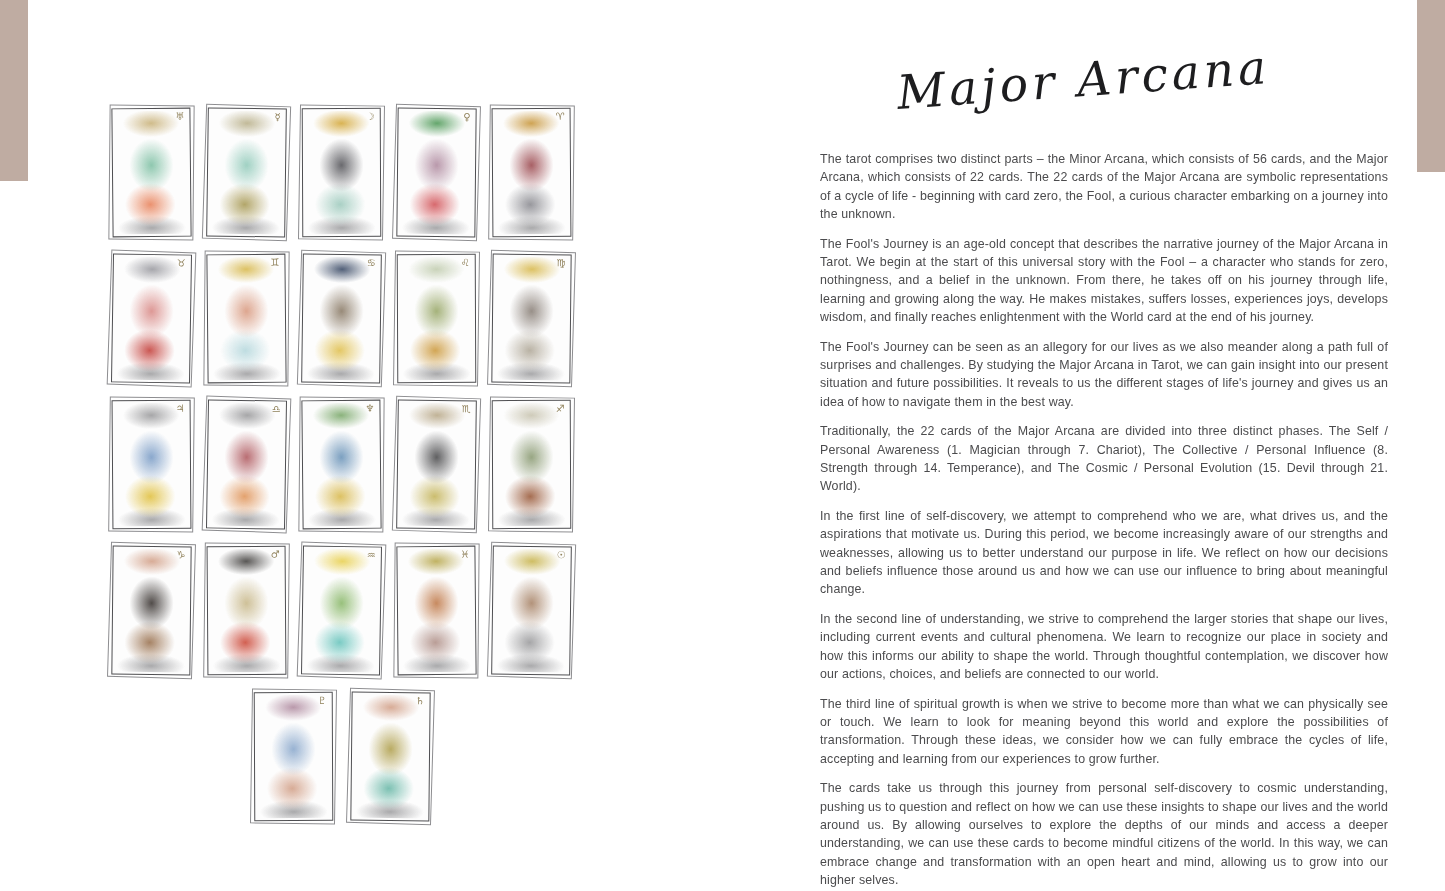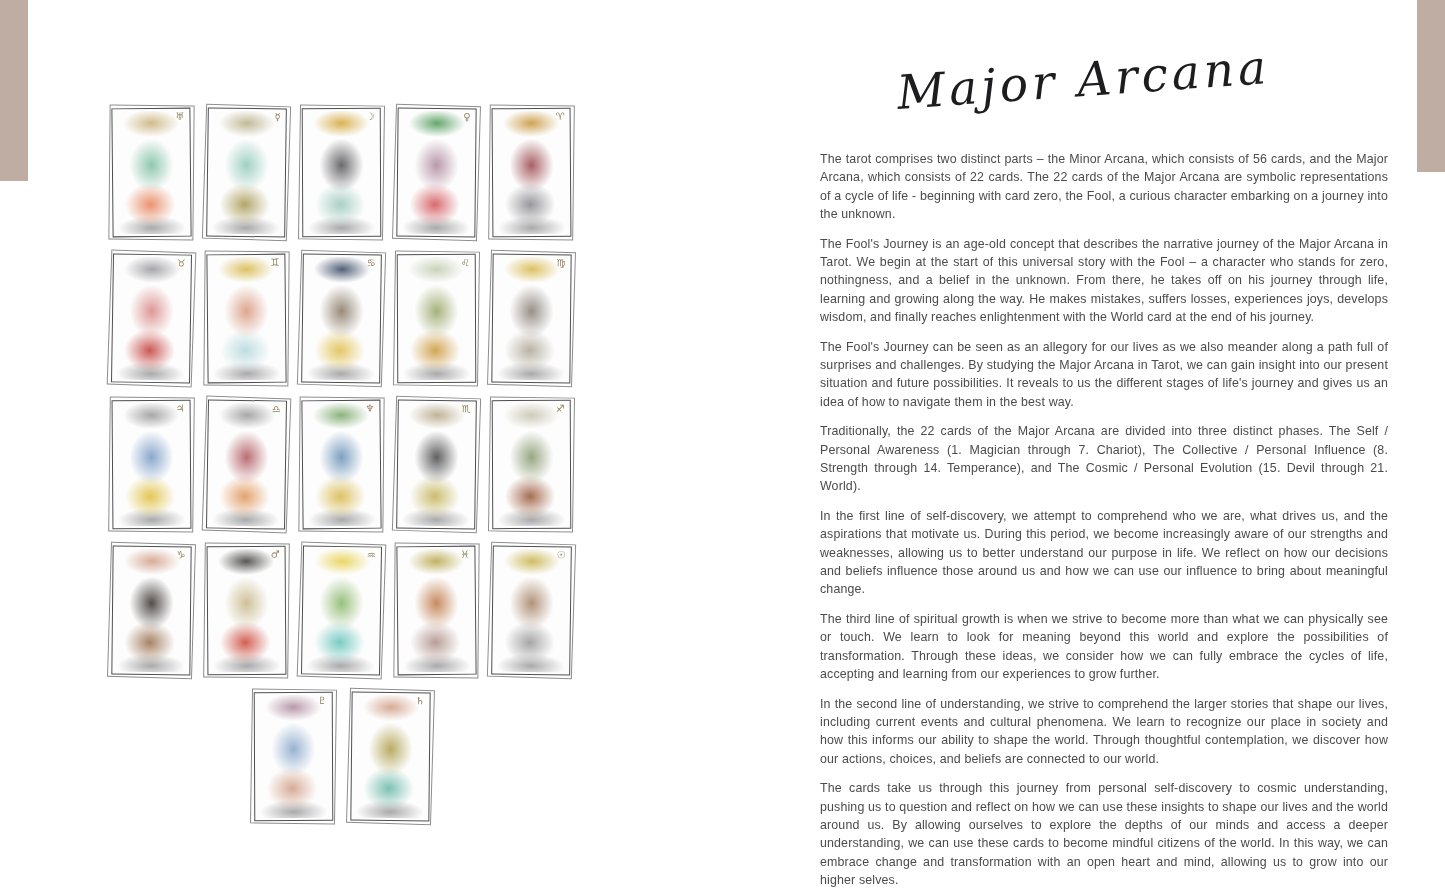--- a/index.html
+++ b/index.html
@@ -167,19 +167,19 @@
   </div>
 
   <div class="page-right">
     <h1 class="script-title">Major Arcana</h1>
     <div class="body-text">
       <p>The tarot comprises two distinct parts – the Minor Arcana, which consists of 56 cards, and the Major Arcana, which consists of 22 cards. The 22 cards of the Major Arcana are symbolic representations of a cycle of life - beginning with card zero, the Fool, a curious character embarking on a journey into the unknown.</p>
       <p>The Fool's Journey is an age-old concept that describes the narrative journey of the Major Arcana in Tarot. We begin at the start of this universal story with the Fool – a character who stands for zero, nothingness, and a belief in the unknown. From there, he takes off on his journey through life, learning and growing along the way. He makes mistakes, suffers losses, experiences joys, develops wisdom, and finally reaches enlightenment with the World card at the end of his journey.</p>
       <p>The Fool's Journey can be seen as an allegory for our lives as we also meander along a path full of surprises and challenges. By studying the Major Arcana in Tarot, we can gain insight into our present situation and future possibilities. It reveals to us the different stages of life's journey and gives us an idea of how to navigate them in the best way.</p>
       <p>Traditionally, the 22 cards of the Major Arcana are divided into three distinct phases. The Self / Personal Awareness (1. Magician through 7. Chariot), The Collective / Personal Influence (8. Strength through 14. Temperance), and The Cosmic / Personal Evolution (15. Devil through 21. World).</p>
       <p>In the first line of self-discovery, we attempt to comprehend who we are, what drives us, and the aspirations that motivate us. During this period, we become increasingly aware of our strengths and weaknesses, allowing us to better understand our purpose in life. We reflect on how our decisions and beliefs influence those around us and how we can use our influence to bring about meaningful change.</p>
+      <p>In the second line of understanding, we strive to comprehend the larger stories that shape our lives, including current events and cultural phenomena. We learn to recognize our place in society and how this informs our ability to shape the world. Through thoughtful contemplation, we discover how our actions, choices, and beliefs are connected to our world.</p>
       <p>The third line of spiritual growth is when we strive to become more than what we can physically see or touch. We learn to look for meaning beyond this world and explore the possibilities of transformation. Through these ideas, we consider how we can fully embrace the cycles of life, accepting and learning from our experiences to grow further.</p>
-      <p>In the second line of understanding, we strive to comprehend the larger stories that shape our lives, including current events and cultural phenomena. We learn to recognize our place in society and how this informs our ability to shape the world. Through thoughtful contemplation, we discover how our actions, choices, and beliefs are connected to our world.</p>
       <p>The cards take us through this journey from personal self-discovery to cosmic understanding, pushing us to question and reflect on how we can use these insights to shape our lives and the world around us. By allowing ourselves to explore the depths of our minds and access a deeper understanding, we can use these cards to become mindful citizens of the world. In this way, we can embrace change and transformation with an open heart and mind, allowing us to grow into our higher selves.</p>
     </div>
   </div>
 
 </div>
 
 </body></html>

